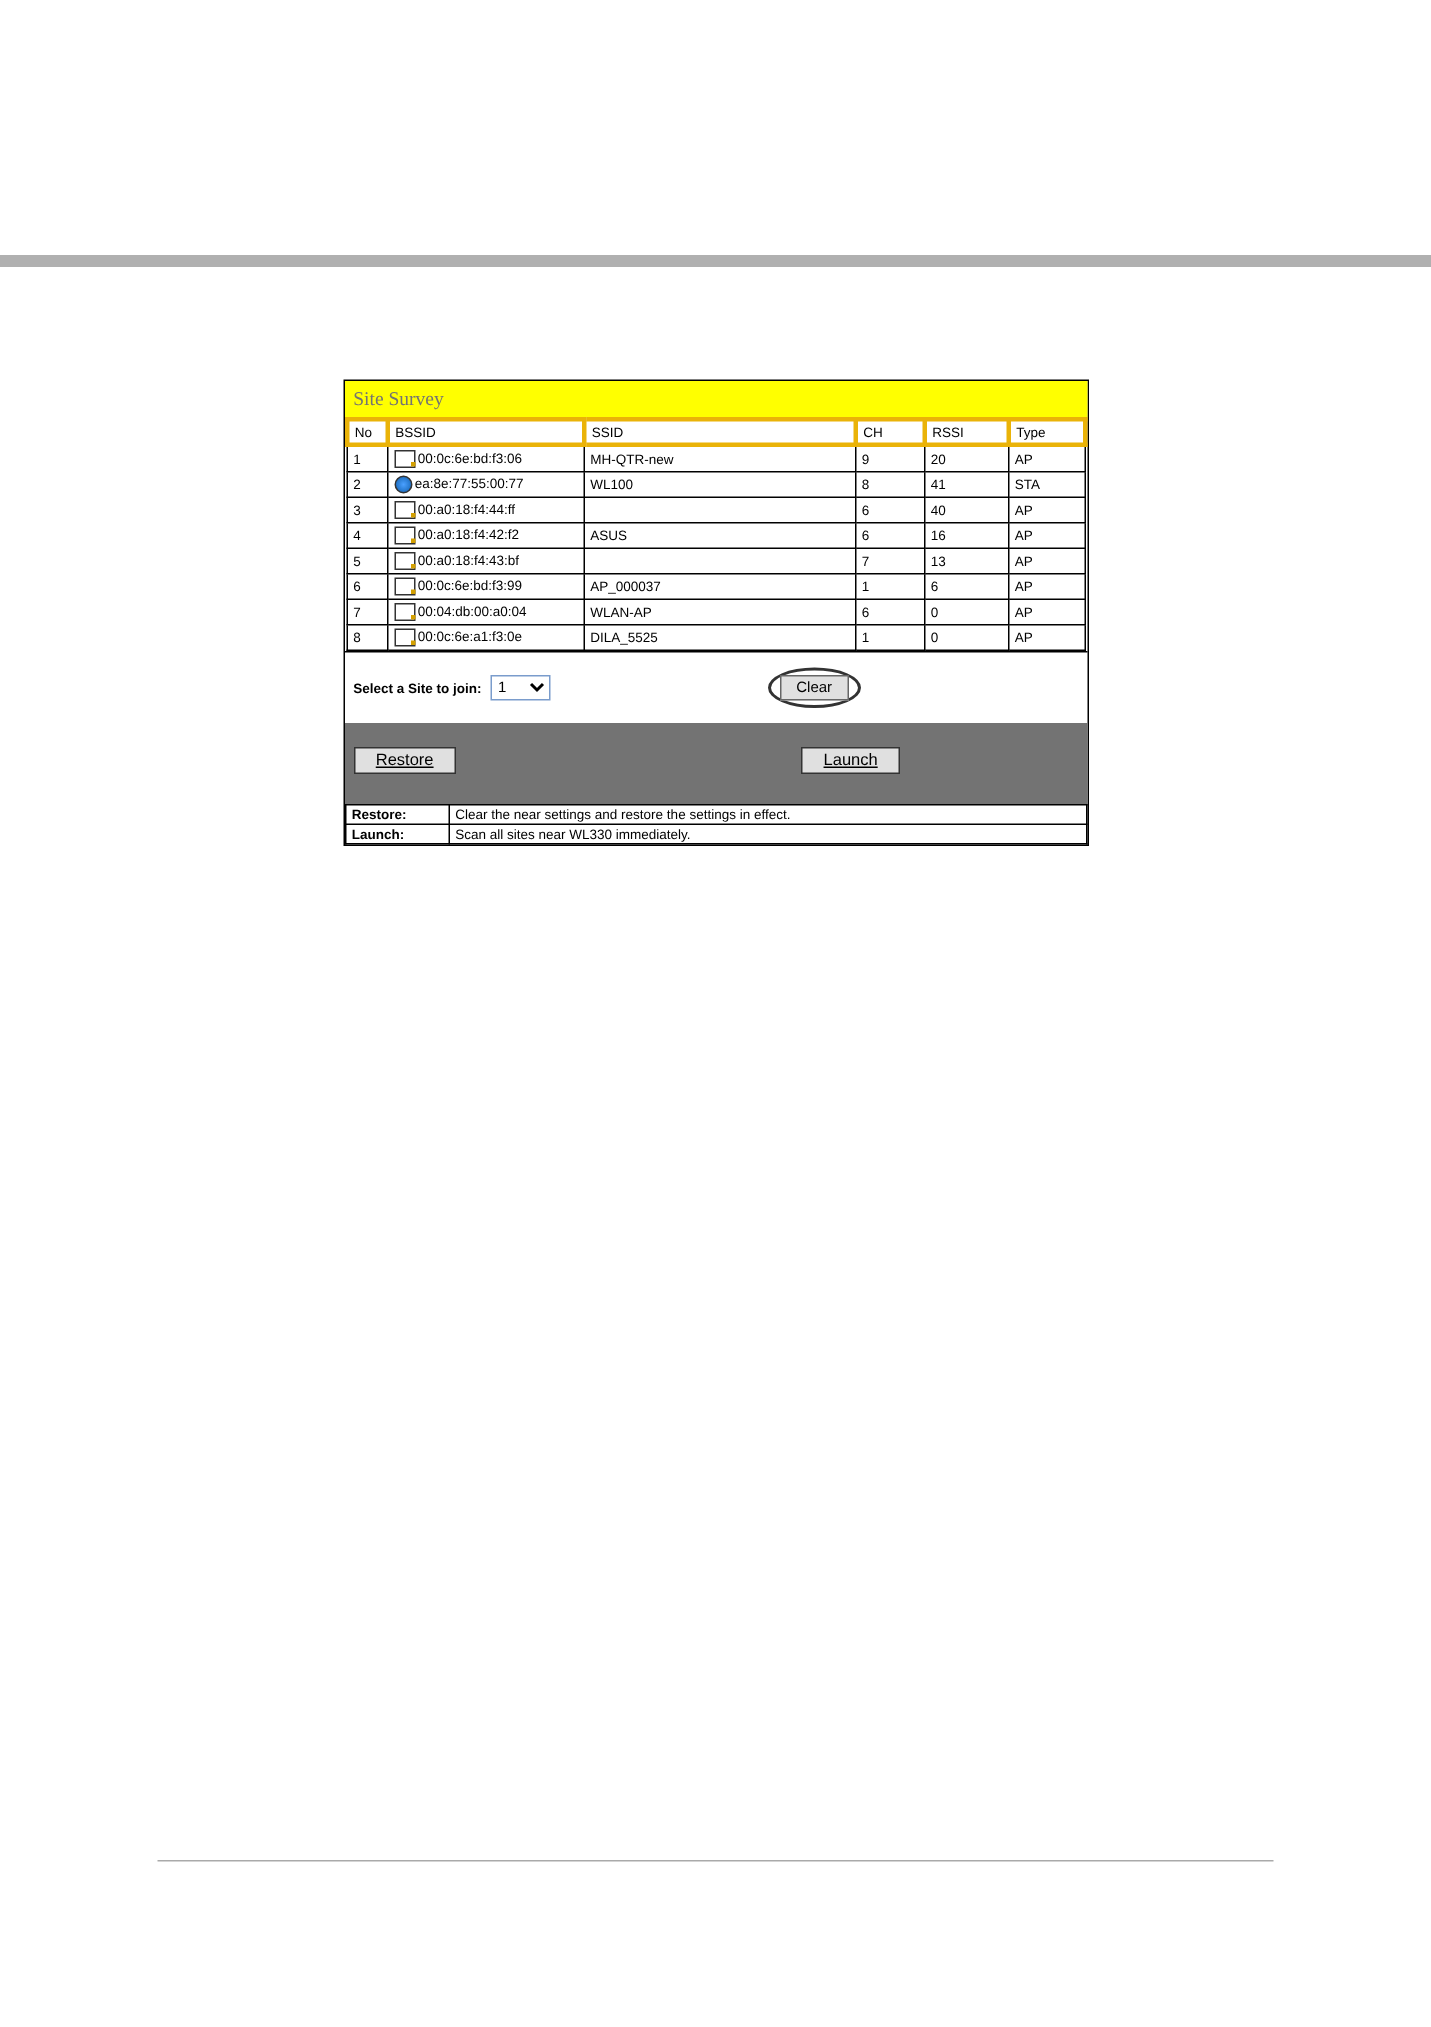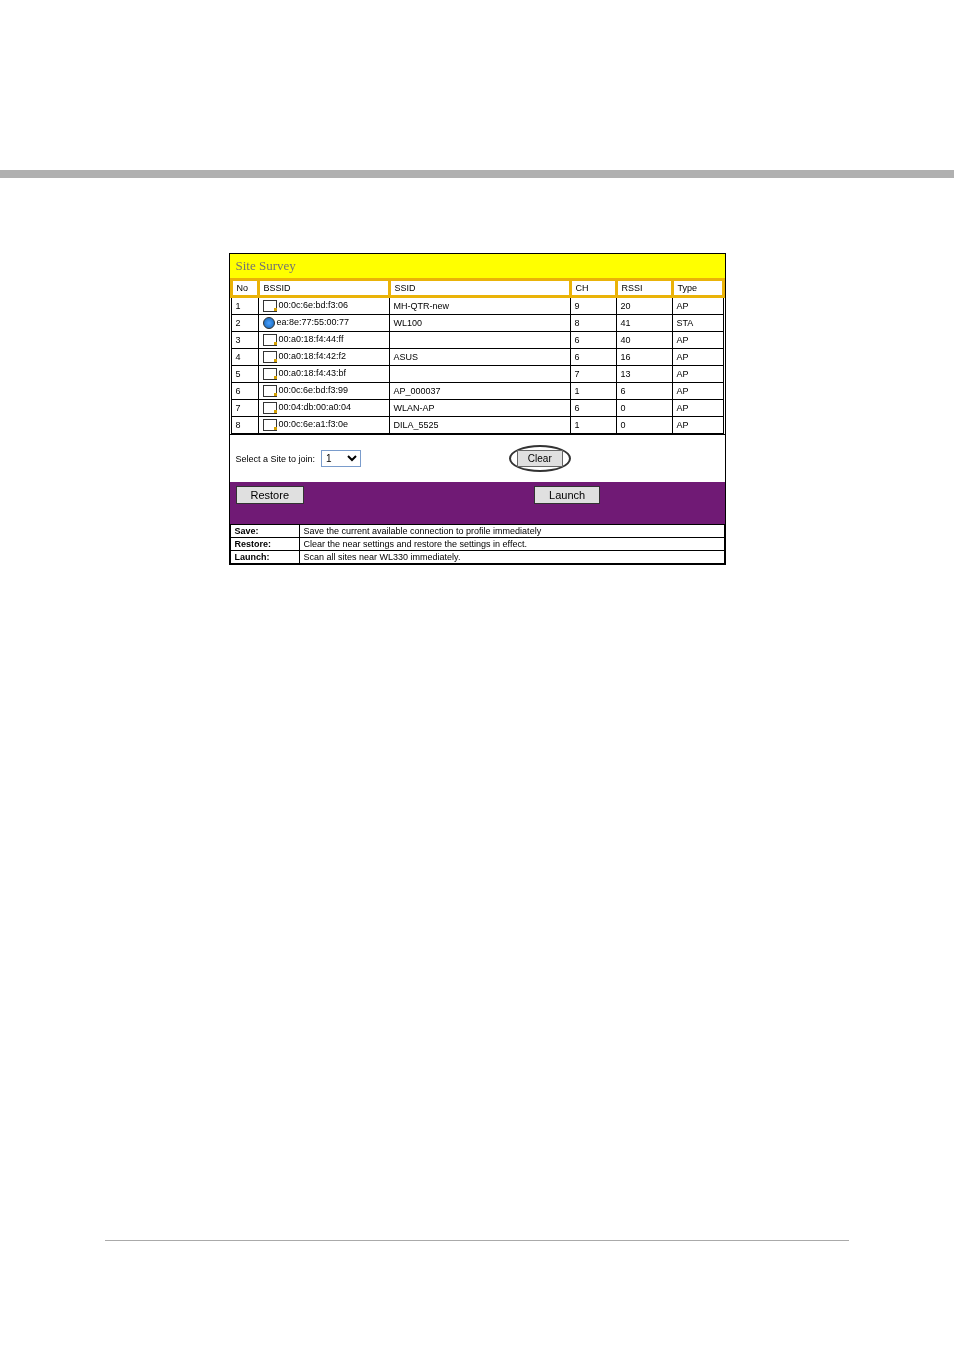--- a/index.html
+++ b/index.html
@@ -77,21 +77,21 @@
     .row-icon.sta::after {
       display: none;
     }
     .select-row {
       padding: 10px 6px;
       display: flex;
       align-items: center;
       border-top: 1px solid #000;
     }
     .select-label {
-      font-weight: normal;
+      font-weight: bold;
       font-size: 9px;
       margin-right: 6px;
     }
     .site-select {
       width: 40px;
       border: 1px solid #7a9ccc;
       background: #fff;
       font-size: 10px;
       padding: 1px 0;
     }
@@ -105,22 +105,23 @@
       font-size: 10px;
       padding: 2px 10px;
     }
     .circle {
       border: 2px solid #333;
       border-radius: 50%;
       display: inline-block;
       padding: 3px 6px;
     }
     .action-bar {
-      background: #701a75;
-      padding: 4px 6px 20px 6px;
+      background: #737373;
+      padding: 16px 6px 20px 6px;
+      text-decoration: underline;
     }
     .action-inner {
       display: flex;
       gap: 230px;
     }
     .action-btn {
       border: 1px solid #333;
       background: #e0e0e0;
       font-size: 11px;
       padding: 2px 14px;
@@ -249,24 +250,20 @@
   <div class="action-bar">
     <div class="action-inner">
       <button class="action-btn">Restore</button>
       <button class="action-btn">Launch</button>
     </div>
   </div>
 
   <table class="desc">
     <tbody id="desc-body">
         <tr>
-          <td>Save:</td>
-          <td>Save the current available connection to profile immediately</td>
-        </tr>
-        <tr>
           <td>Restore:</td>
           <td>Clear the near settings and restore the settings in effect.</td>
         </tr>
         <tr>
           <td>Launch:</td>
           <td>Scan all sites near WL330 immediately.</td>
         </tr>
       </tbody>
   </table>
 </div>

